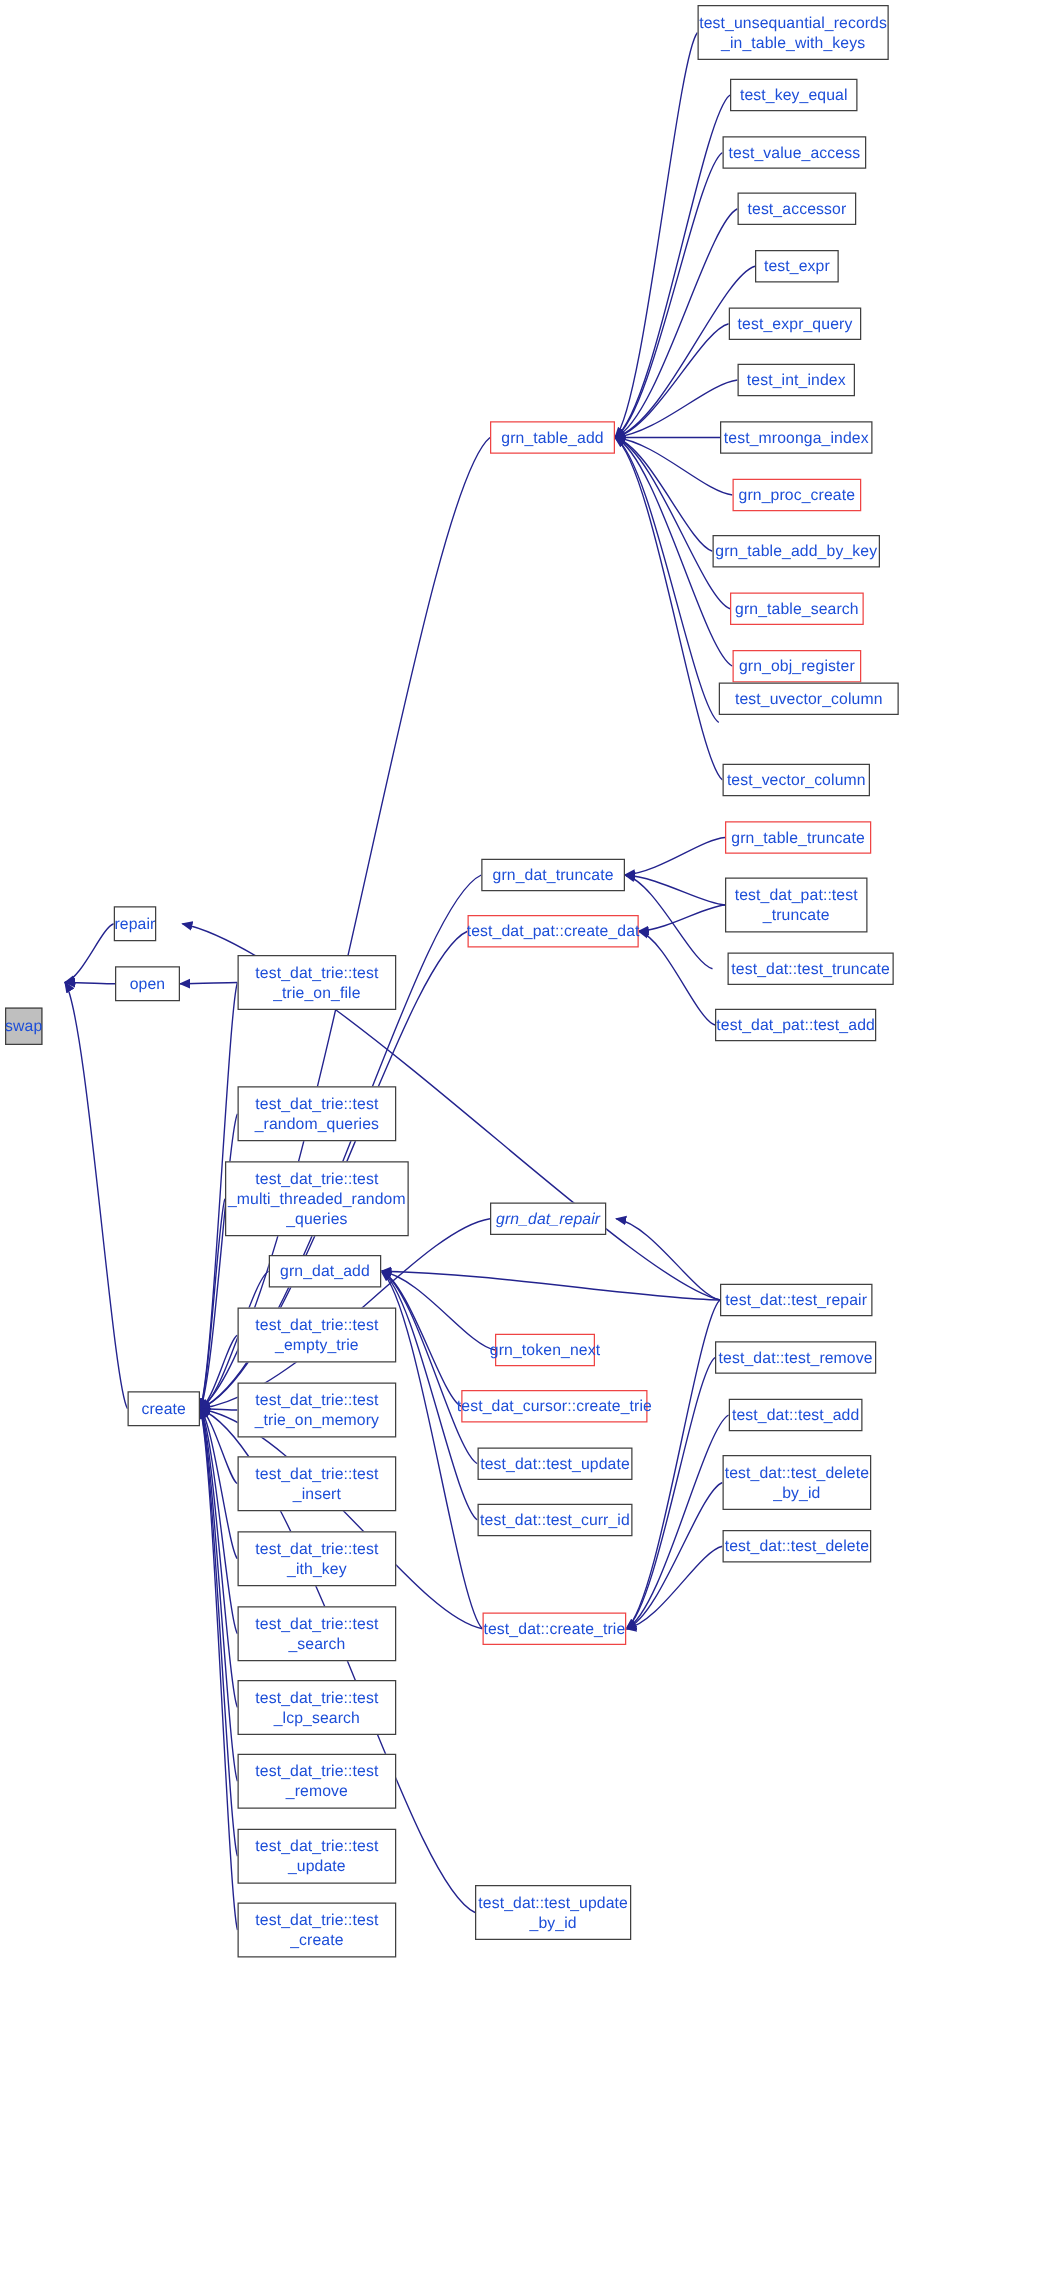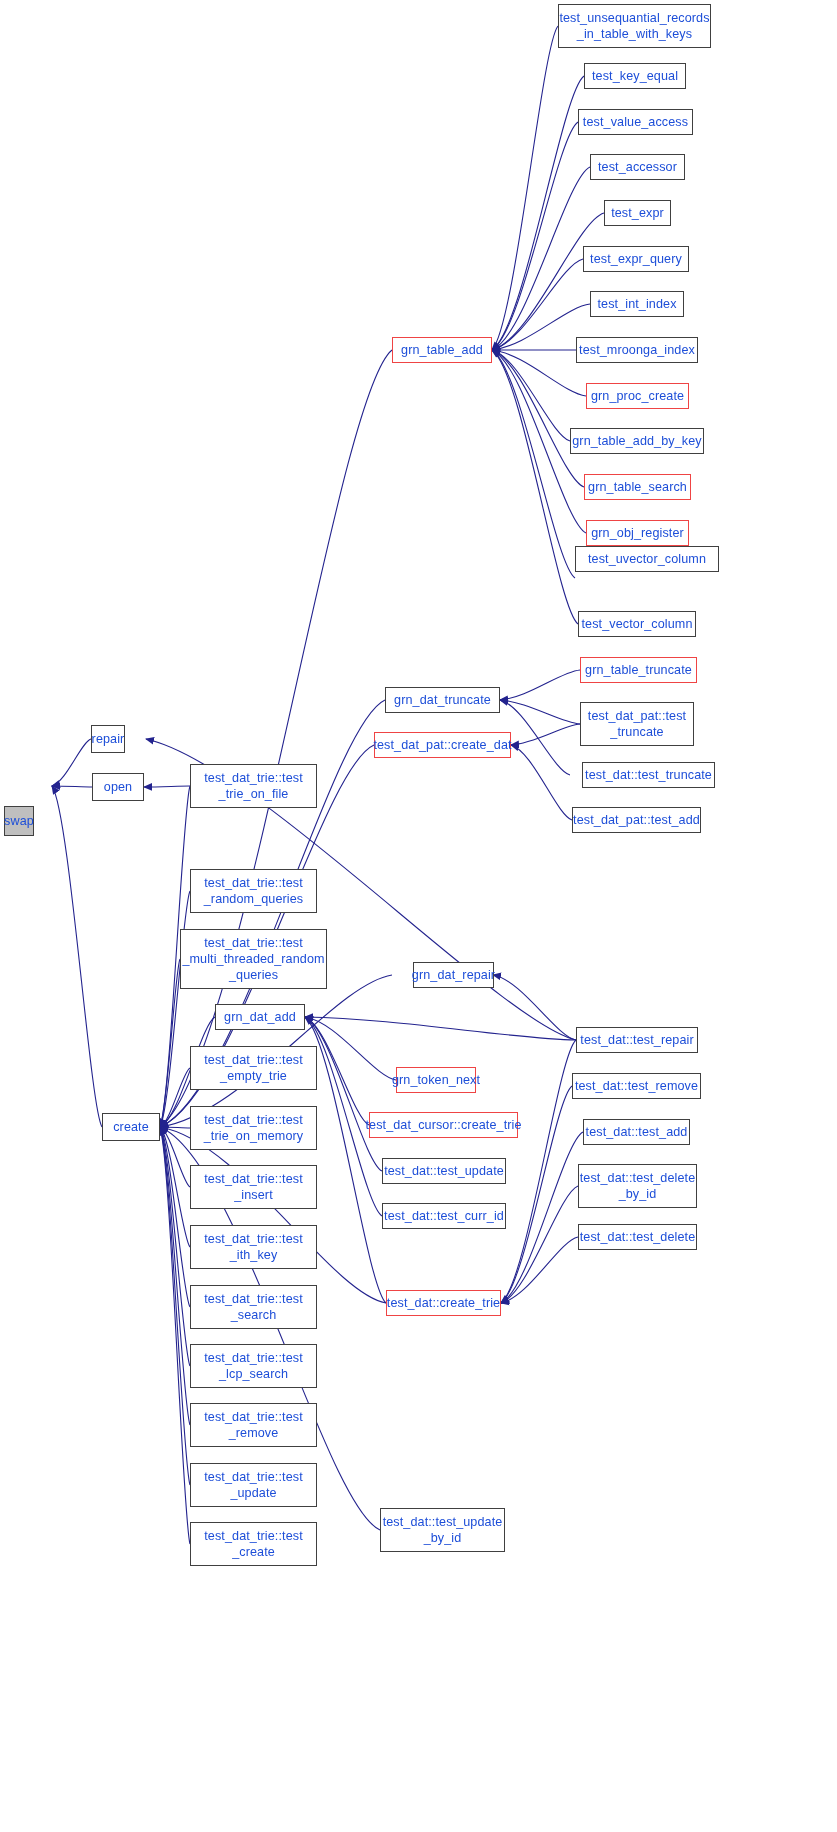--- a/index.html
+++ b/index.html
@@ -126,21 +126,21 @@
 _lcp_search</div>
       <div class="node" style="left: 190px; top: 1403px; width: 127px; height: 44px;">test_dat_trie::test
 _remove</div>
       <div class="node" style="left: 190px; top: 1463px; width: 127px; height: 44px;">test_dat_trie::test
 _update</div>
       <div class="node" style="left: 190px; top: 1522px; width: 127px; height: 44px;">test_dat_trie::test
 _create</div>
       <div class="node red" style="left: 392px; top: 337px; width: 100px; height: 26px;">grn_table_add</div>
       <div class="node" style="left: 385px; top: 687px; width: 115px; height: 26px;">grn_dat_truncate</div>
       <div class="node red" style="left: 374px; top: 732px; width: 137px; height: 26px;">test_dat_pat::create_dat</div>
-      <div class="node" style="left: 413px; top: 962px; width: 81px; height: 26px;">grn_dat_repair</div>
+      <div class="node" style="left: 392px; top: 962px; width: 93px; height: 26px; font-style: italic;">grn_dat_repair</div>
       <div class="node red" style="left: 396px; top: 1067px; width: 80px; height: 26px;">grn_token_next</div>
       <div class="node red" style="left: 369px; top: 1112px; width: 149px; height: 26px;">test_dat_cursor::create_trie</div>
       <div class="node" style="left: 382px; top: 1158px; width: 124px; height: 26px;">test_dat::test_update</div>
       <div class="node" style="left: 382px; top: 1203px; width: 124px; height: 26px;">test_dat::test_curr_id</div>
       <div class="node red" style="left: 386px; top: 1290px; width: 115px; height: 26px;">test_dat::create_trie</div>
       <div class="node" style="left: 380px; top: 1508px; width: 125px; height: 44px;">test_dat::test_update
 _by_id</div>
       <div class="node" style="left: 558px; top: 4px; width: 153px; height: 44px;">test_unsequantial_records
 _in_table_with_keys</div>
       <div class="node" style="left: 584px; top: 63px; width: 102px; height: 26px;">test_key_equal</div>

